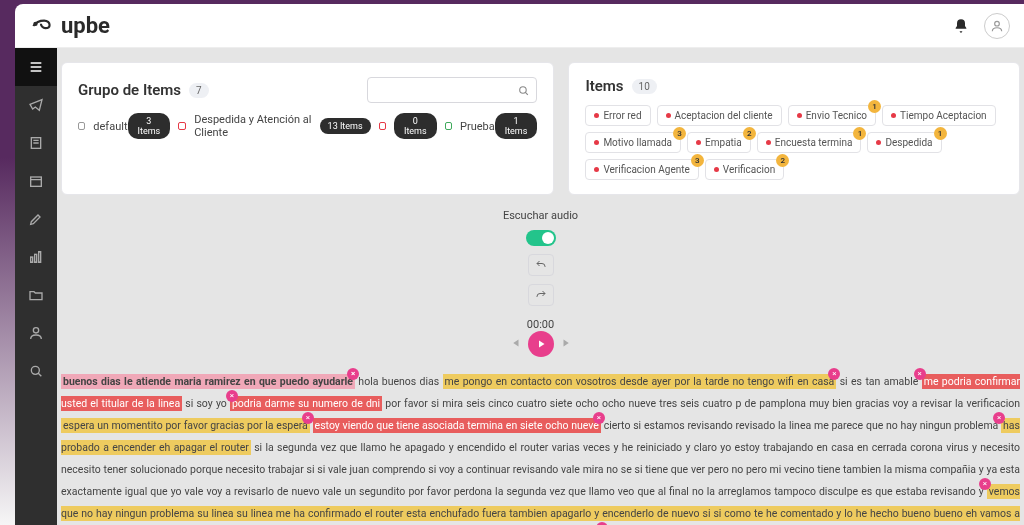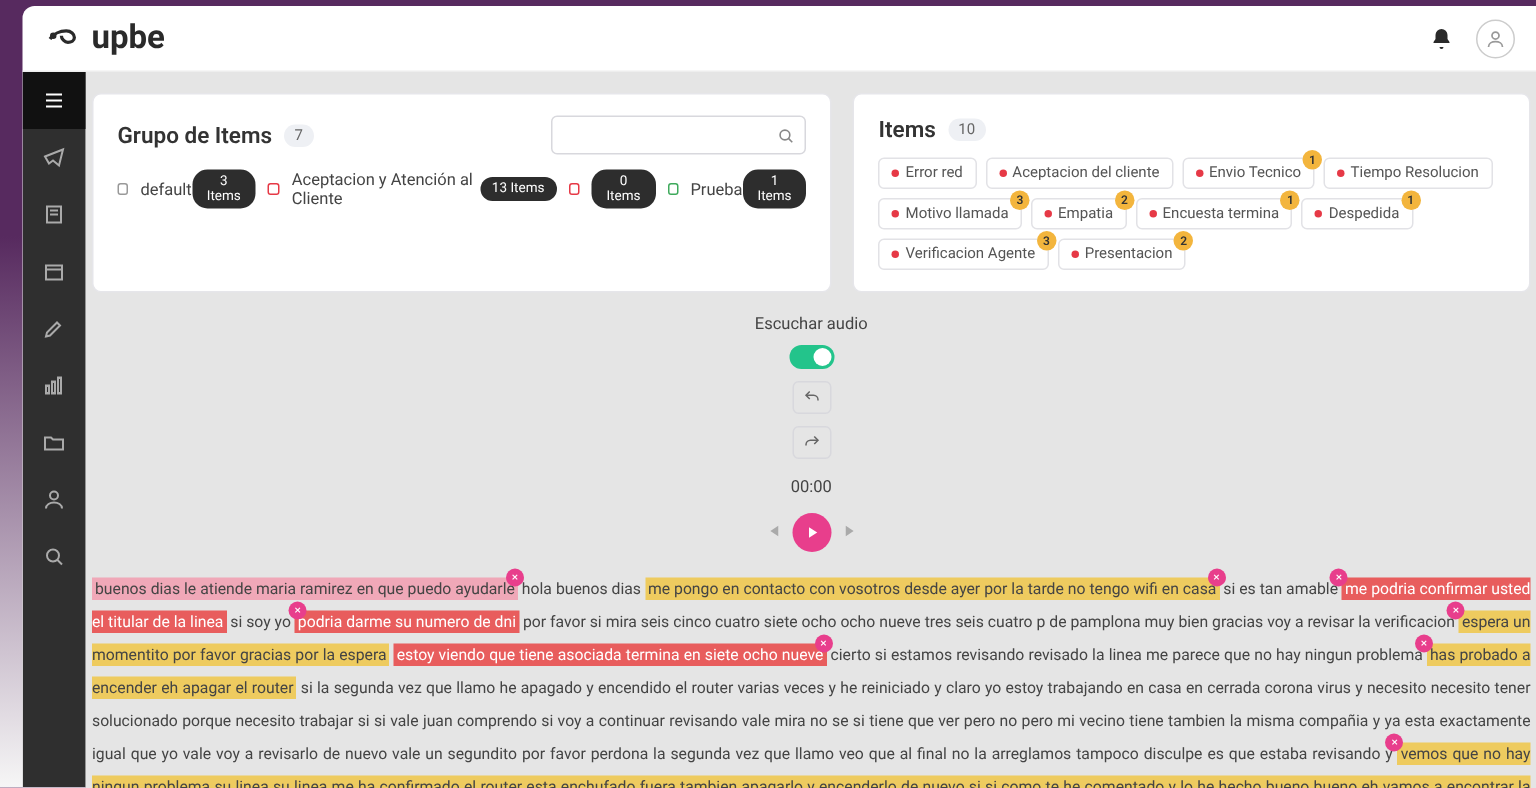--- a/index.html
+++ b/index.html
@@ -38,27 +38,27 @@
 .group-badge { background: #2d2d2d; color: #fff; font-size: 9px; padding: 3px 8px; border-radius: 10px; min-width: 42px; text-align: center; }
 .tags { display: flex; flex-wrap: wrap; gap: 6px; }
 .tag { position: relative; border: 1px solid #e2e2e6; border-radius: 4px; padding: 4px 8px; font-size: 10px; color: #555; display: flex; align-items: center; gap: 4px; cursor: pointer; }
 .tag-dot { width: 5px; height: 5px; border-radius: 50%; background: #e63946; }
 .tag-count { position: absolute; top: -6px; right: -6px; background: #f3b53d; color: #333; width: 13px; height: 13px; border-radius: 50%; font-size: 8px; display: flex; align-items: center; justify-content: center; font-weight: 600; }
 .controls { margin-top: 14px; display: flex; align-items: center; justify-content: flex-end; gap: 8px; font-size: 11px; color: #444; flex-direction: column; }
 .toggle { width: 30px; height: 16px; background: #23c48b; border-radius: 8px; position: relative; cursor: pointer; }
 .toggle::after { content: ""; position: absolute; right: 2px; top: 2px; width: 12px; height: 12px; background: #fff; border-radius: 50%; }
 .ctrl-btn { width: 26px; height: 22px; border: 1px solid #d8d8dd; border-radius: 4px; display: flex; align-items: center; justify-content: center; cursor: pointer; color: #666; }
 .player { margin-top: 12px; text-align: center; }
-.time { font-size: 11px; color: #444; margin-bottom: 11px; }
+.time { font-size: 11px; color: #444; margin-bottom: 0; }
 .play-row { display: flex; align-items: center; justify-content: center; gap: 6px; }
 .play-btn { width: 26px; height: 26px; background: #e83e8c; border-radius: 50%; display: flex; align-items: center; justify-content: center; color: #fff; cursor: pointer; }
 .skip-btn { color: #aaa; cursor: pointer; }
 .transcript { margin-top: 14px; font-size: 10.5px; line-height: 2.1; color: #444; text-align: justify; }
 .hl { padding: 1px 2px; position: relative; }
-.hl-pink { background: #f0a8b8; }
+.hl-pink { background: #f0a8b8; font-weight: bold; }
 .hl-red { background: #e85d5d; color: #fff; }
 .hl-yellow { background: #eecb5f; }
 .hl-gray { background: #8a8a8a; color: #fff; }
 .close-dot { position: absolute; top: -6px; right: -4px; width: 12px; height: 12px; background: #e83e8c; border-radius: 50%; color: #fff; font-size: 8px; display: flex; align-items: center; justify-content: center; cursor: pointer; line-height: 1; z-index: 2; }
 .close-dot.left { right: auto; left: -4px; }
 </style>
 </head>
 <body>
 
 <div class="outer">
@@ -160,21 +160,21 @@
               </div>
             </div>
             <div class="group-list" id="group-list">
                 <div class="group-row">
                   <span class="group-dot "></span>
     <span class="group-name">default</span>
     <span class="group-badge">3 Items</span>
                 </div>
                 <div class="group-row">
                   <span class="group-dot red"></span>
-    <span class="group-name">Aceptacion y Atención al Cliente</span>
+    <span class="group-name">Despedida y Atención al Cliente</span>
     <span class="group-badge">13 Items</span>
                 </div>
                 <div class="group-row">
                   <span class="group-dot red"></span>
     <span class="group-badge">0 Items</span>
                 </div>
                 <div class="group-row">
                   <span class="group-dot green"></span>
     <span class="group-name">Prueba</span>
     <span class="group-badge">1 Items</span>
@@ -196,21 +196,21 @@
                   <span class="tag-dot"></span>
                   <span>Aceptacion del cliente</span>
                 </div>
                 <div class="tag">
                   <span class="tag-dot"></span>
                   <span>Envio Tecnico</span>
                   <span class="tag-count">1</span>
                 </div>
                 <div class="tag">
                   <span class="tag-dot"></span>
-                  <span>Tiempo Resolucion</span>
+                  <span>Tiempo Aceptacion</span>
                 </div>
                 <div class="tag">
                   <span class="tag-dot"></span>
                   <span>Motivo llamada</span>
                   <span class="tag-count">3</span>
                 </div>
                 <div class="tag">
                   <span class="tag-dot"></span>
                   <span>Empatia</span>
                   <span class="tag-count">2</span>
@@ -225,21 +225,21 @@
                   <span>Despedida</span>
                   <span class="tag-count">1</span>
                 </div>
                 <div class="tag">
                   <span class="tag-dot"></span>
                   <span>Verificacion Agente</span>
                   <span class="tag-count">3</span>
                 </div>
                 <div class="tag">
                   <span class="tag-dot"></span>
-                  <span>Presentacion</span>
+                  <span>Verificacion</span>
                   <span class="tag-count">2</span>
                 </div>
               </div>
           </div>
         </div>
 
         <div class="controls">
           <span>Escuchar audio</span>
           <div class="toggle"></div>
           <div class="ctrl-btn">

